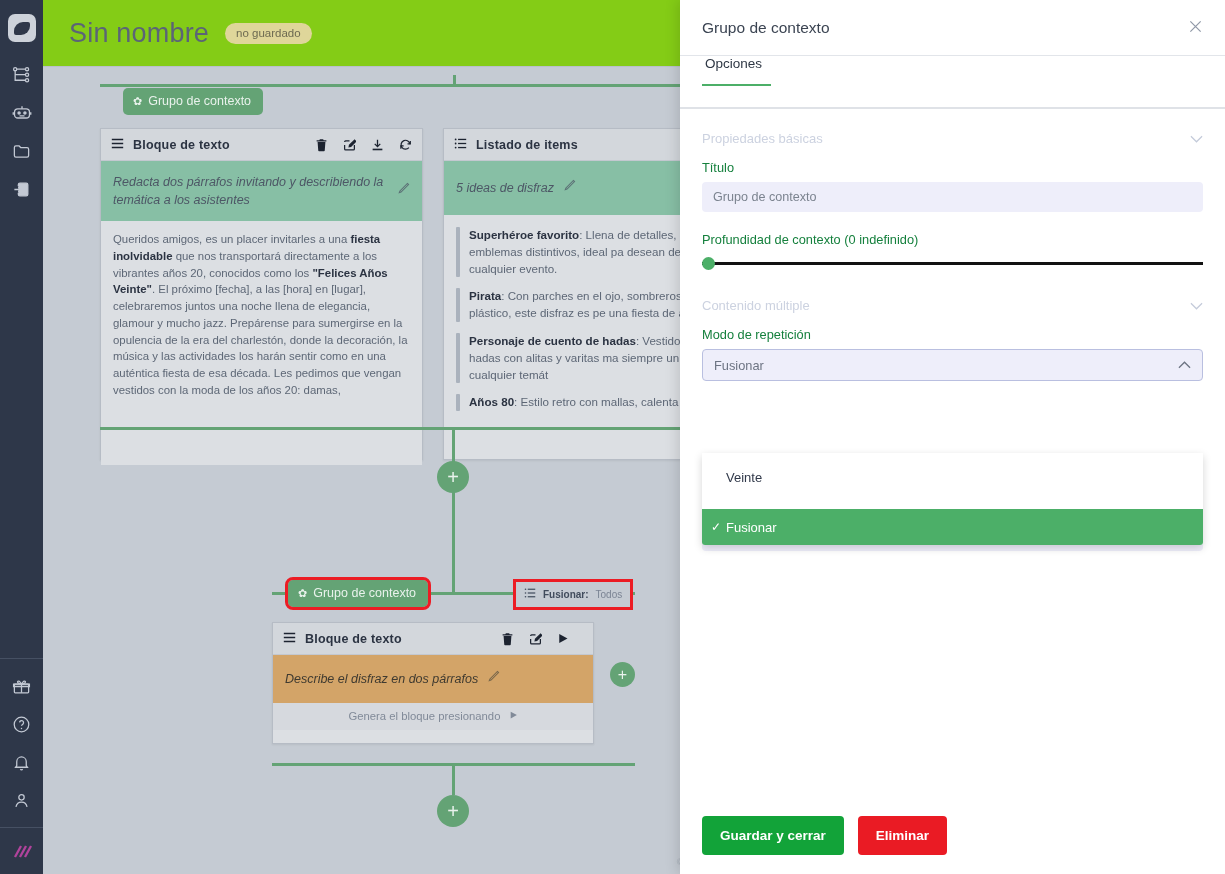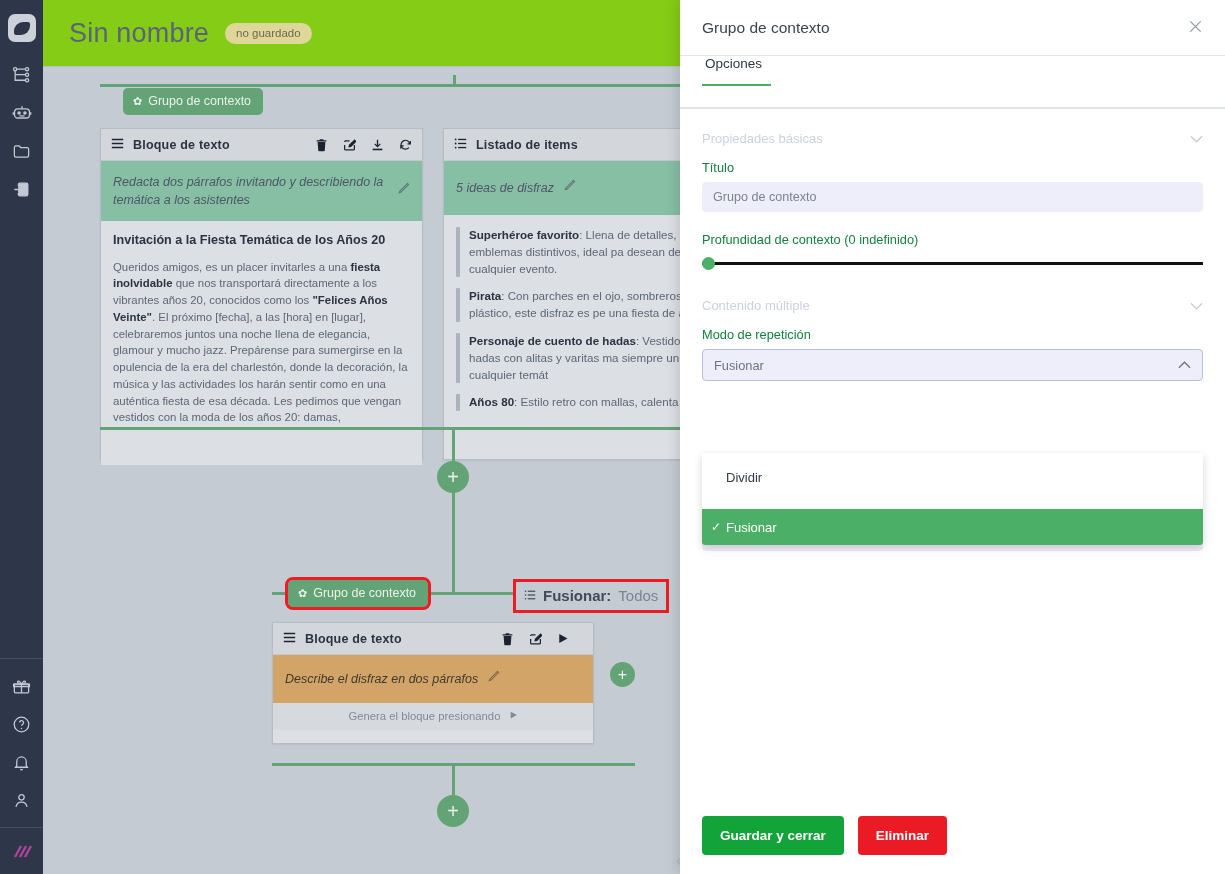--- a/index.html
+++ b/index.html
@@ -60,21 +60,21 @@
   .vline{position:absolute;width:3px;background:#64a375;}
 
   .grp-tab{
     position:absolute;background:#64a375;color:#e9f2ec;
     font-size:12.5px;border-radius:5px;padding:6px 12px 7px 10px;
     display:flex;align-items:center;gap:6px;white-space:nowrap;cursor:pointer;
   }
   .grp-tab .gear{font-size:11px;line-height:1;}
 
   .merge-tag{
-    position:absolute;font-size:15px;color:#7b8494;
+    position:absolute;font-size:10px;color:#7b8494;
     display:flex;align-items:center;gap:7px;white-space:nowrap;justify-content:center;
   }
   .merge-tag b{color:#404b5c;font-weight:bold;}
 
   .hl-red{ outline:3px solid #ec1c24; }
 
   
   .card{
     position:absolute;background:#dcdfe3;border:1px solid #b6bcc5;
     box-shadow:0 1px 2px rgba(0,0,0,.07);
@@ -346,21 +346,20 @@
     </div>
     <div class="prompt-bar green" style="height:60px;">
       <span style="flex:1 1 auto;">Redacta dos párrafos invitando y describiendo la temática a los asistentes</span>
       <span class="pencil">
         <svg width="13" height="13" viewBox="0 0 16 16" fill="none" stroke="#4d5766" stroke-width="1.3">
             <path d="M12.8 1.8l1.4 1.4L5 12.4l-2.2.8.8-2.2z"></path>
           </svg>
       </span>
     </div>
     <div class="card-body" style="height:244px;">
-      <h4>Invitación a la Fiesta Temática de los Años 20</h4>
       <p id="c0p"><span>Queridos amigos, es un placer invitarles a una </span><b>fiesta inolvidable</b><span> que nos transportará directamente a los vibrantes años 20, conocidos como los </span><b>"Felices Años Veinte"</b><span>. El próximo [fecha], a las [hora] en [lugar], celebraremos juntos una noche llena de elegancia, glamour y mucho jazz. Prepárense para sumergirse en la opulencia de la era del charlestón, donde la decoración, la música y las actividades los harán sentir como en una auténtica fiesta de esa década. Les pedimos que vengan vestidos con la moda de los años 20: damas,</span></p>
     </div>
   </div>
 
   <div class="card" style="left:400px;top:61px;width:330px;height:332px;">
     <div class="card-head">
       <span>
         <svg width="13" height="13" viewBox="0 0 16 16" fill="#1c2330">
             <circle cx="2" cy="3" r="1.1"></circle>
             <circle cx="2" cy="8" r="1.1"></circle>
@@ -551,21 +550,21 @@
       </span>
     </div>
 
     <div class="fld-label buried" style="left:22px;top:390px;">Condición de proceso</div>
     <div class="fld-input buried" style="left:22px;right:22px;top:412px;">
       <span></span>
     </div>
 
     <div class="dropdown" style="top:344px;">
       <div class="dd-item">
-        <span>Dividir</span>
+        <span>Veinte</span>
       </div>
       <div class="dd-gap"></div>
       <div class="dd-item sel">
         <span class="chk">✓</span>
         <span>Fusionar</span>
       </div>
     </div>
 
   </div>
 

